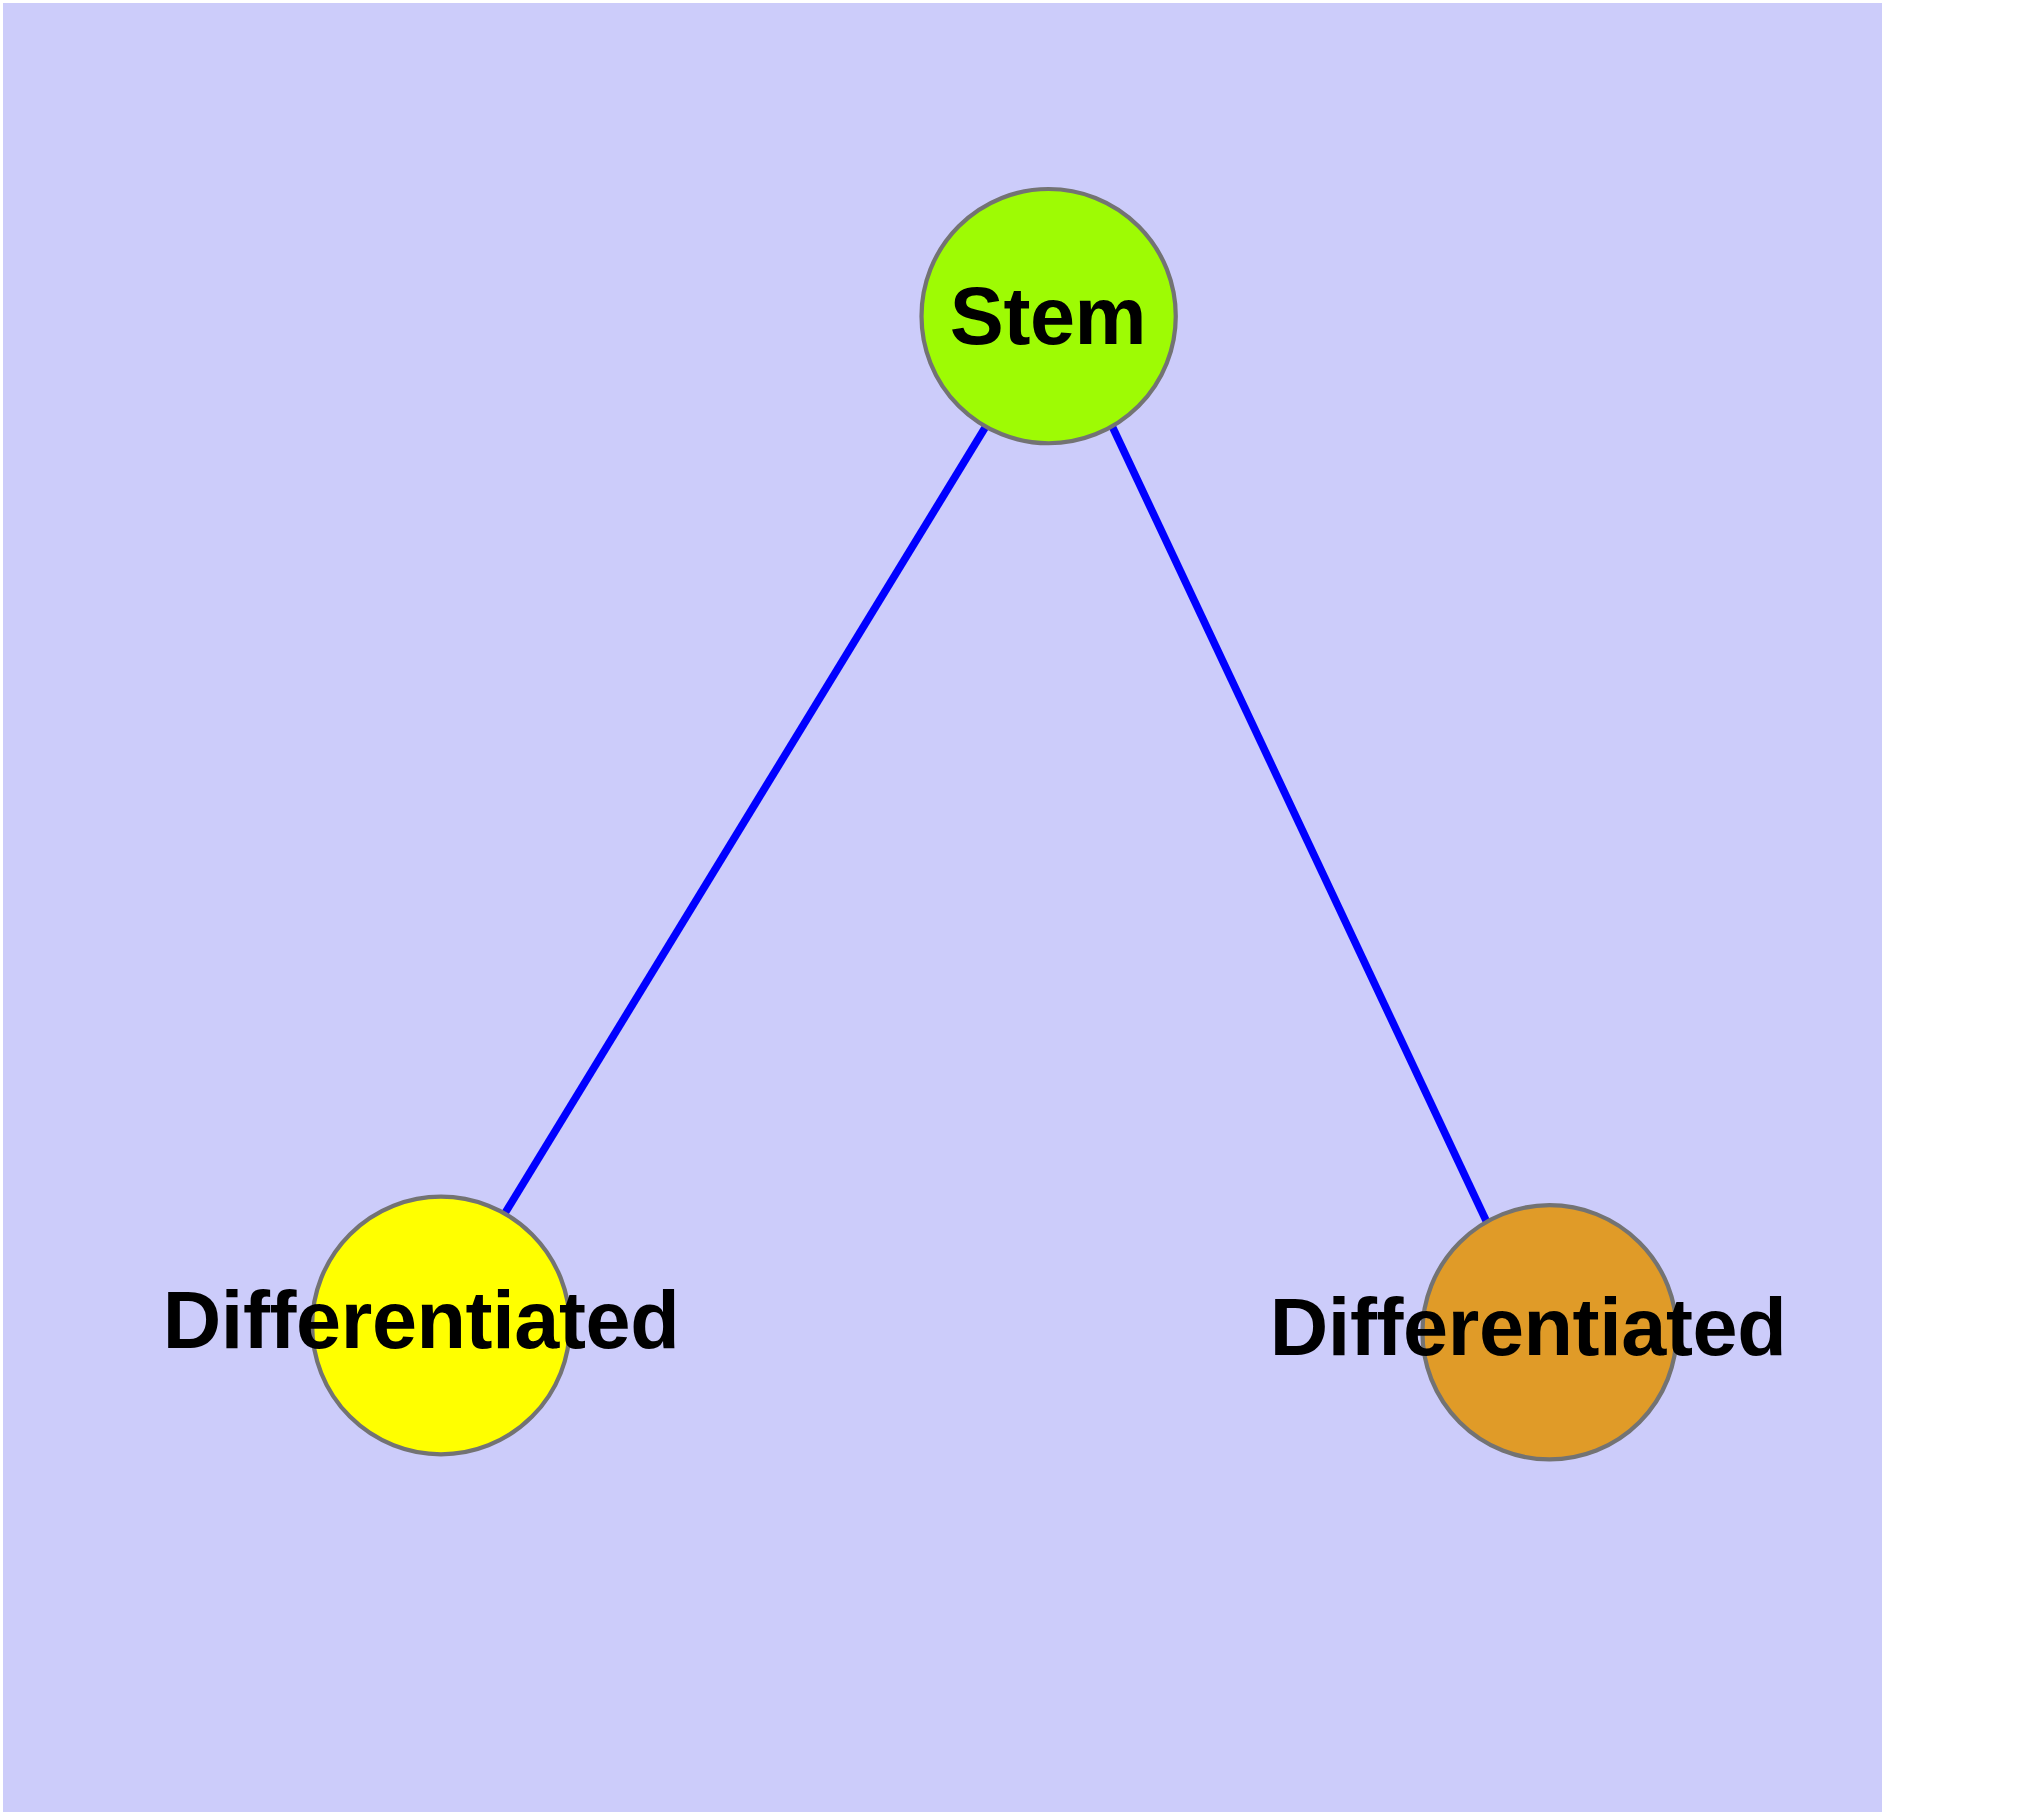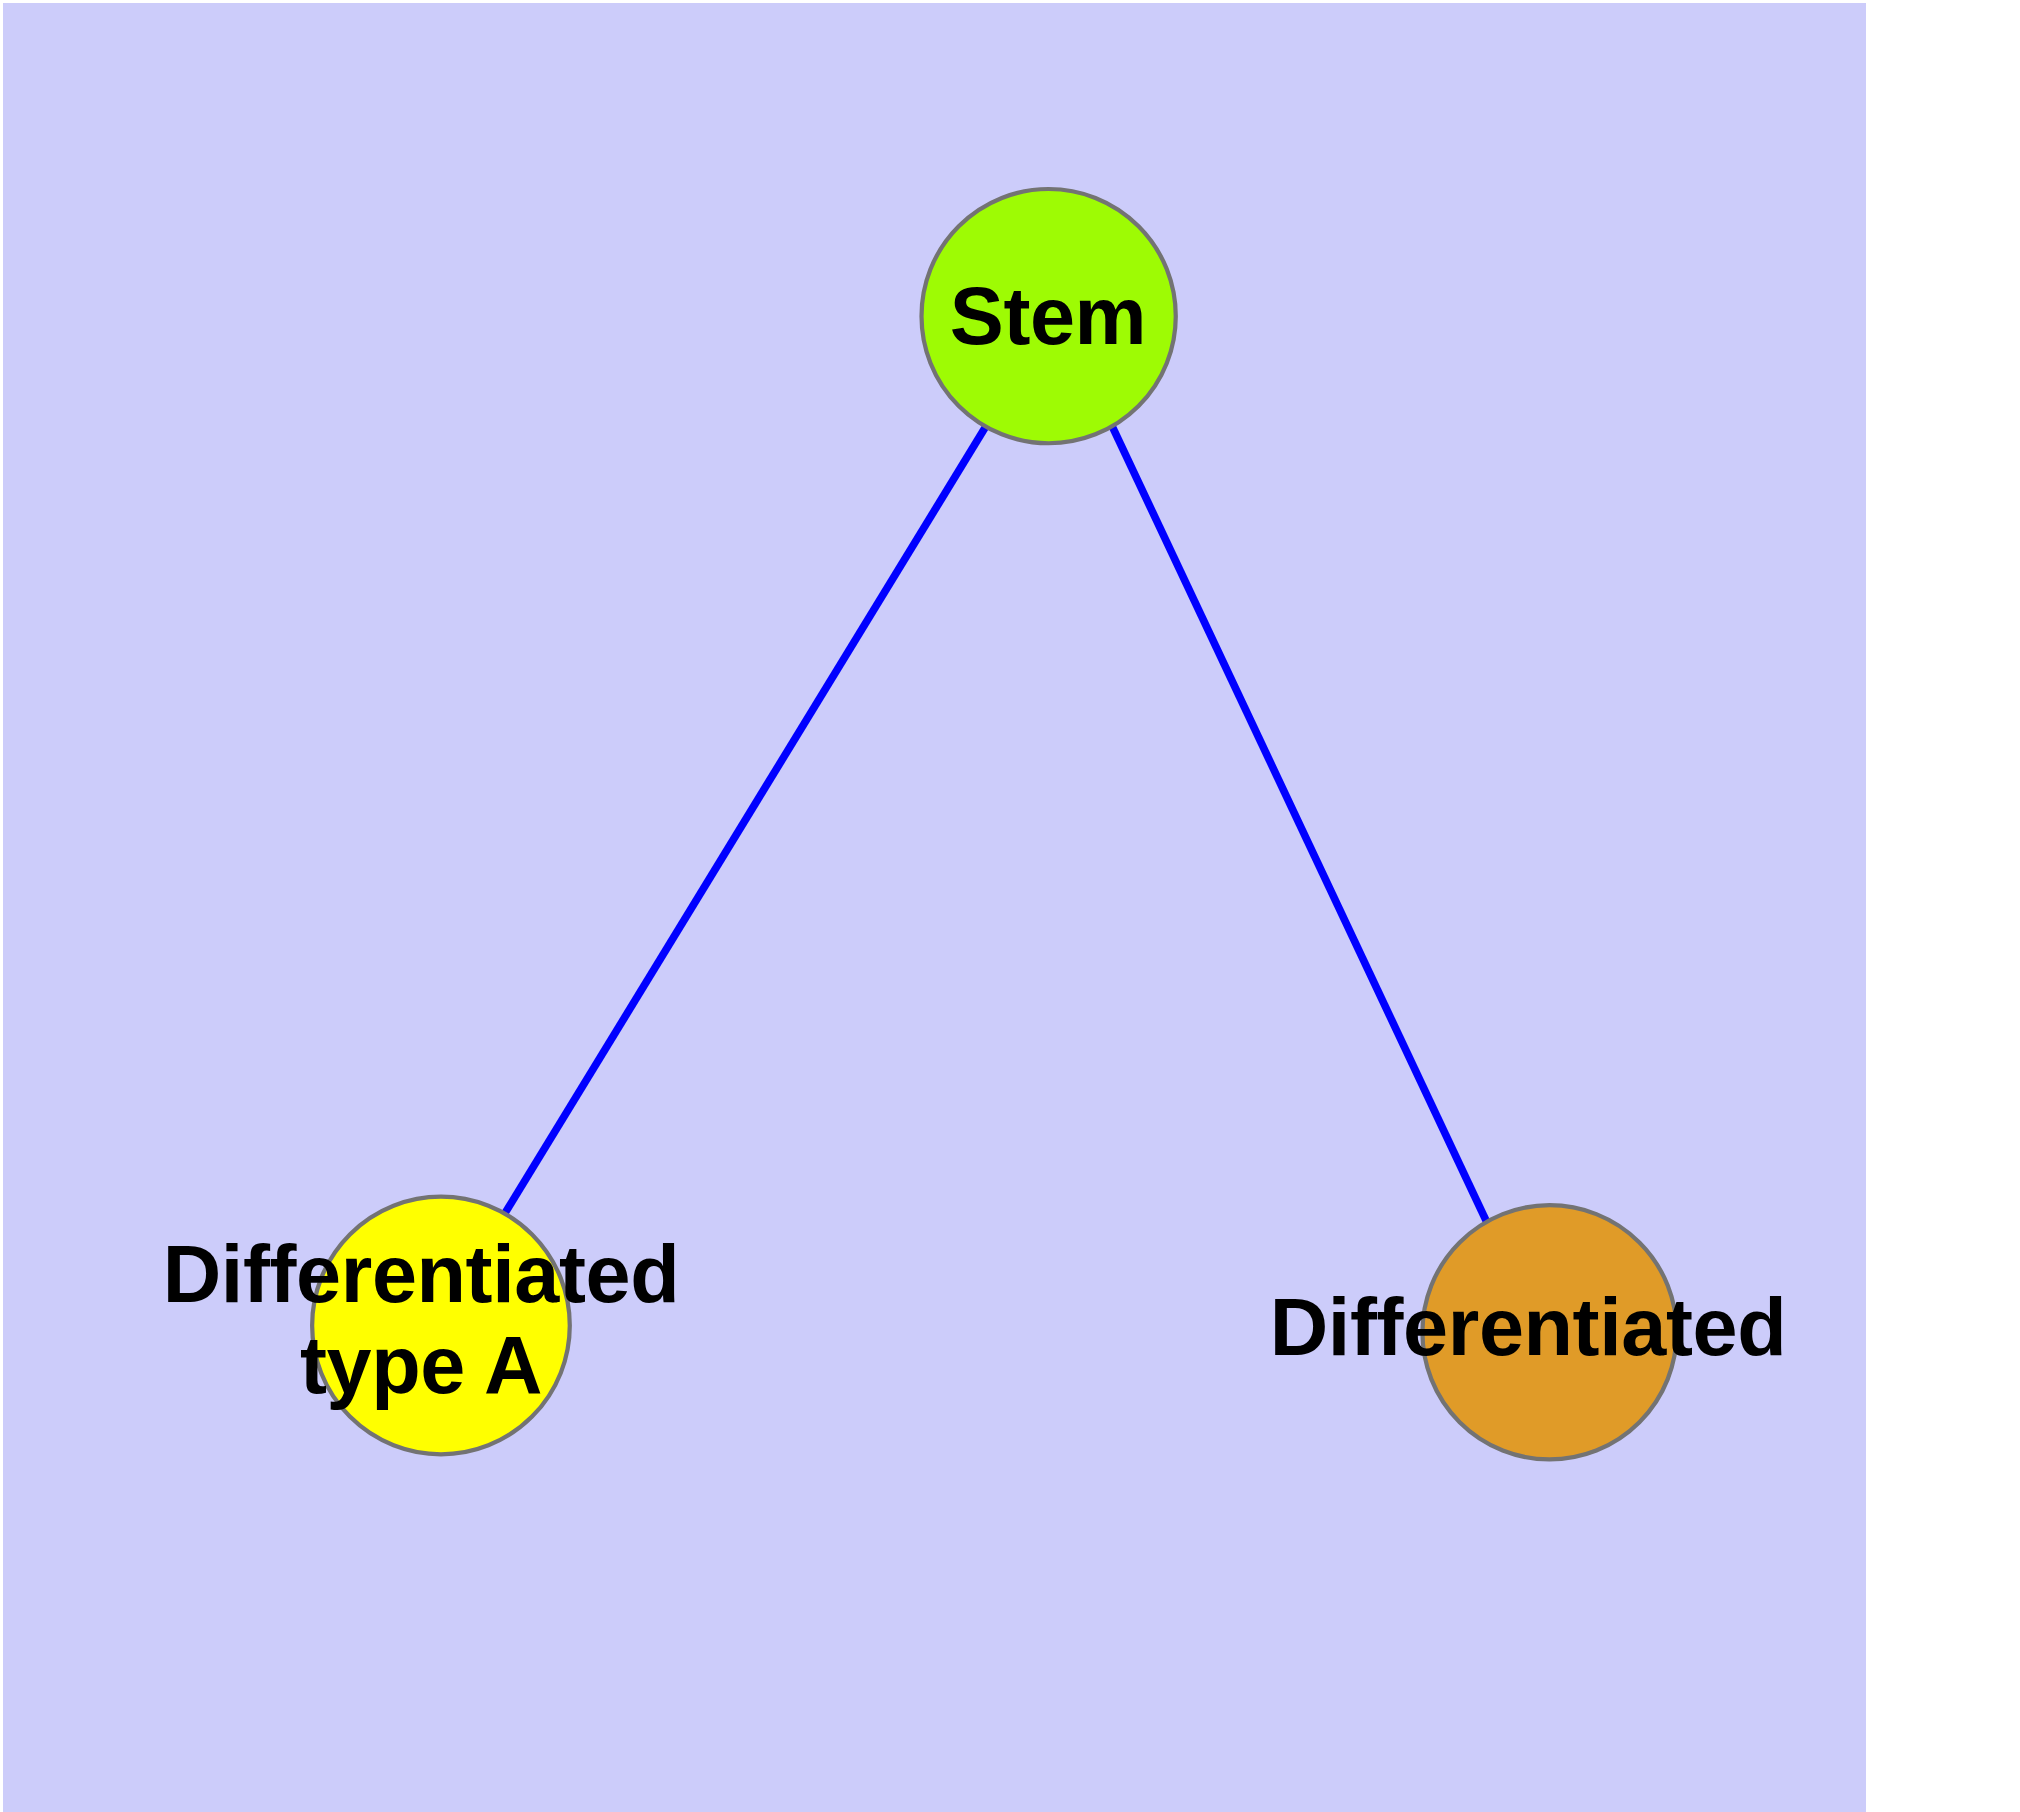--- a/index.html
+++ b/index.html
@@ -8,20 +8,21 @@
     padding: 0;
     background: #ffffff;
   }
   #canvas {
     position: relative;
     width: 1866px;
     height: 1812px;
     background: #ffffff;
     overflow: hidden;
     font-family: "Liberation Sans", "DejaVu Sans", sans-serif;
+    padding-left: 16px;
   }
   #plot-area {
     position: absolute;
     left: 2.5px;
     top: 3.4px;
     width: 2018px;
     height: 1809px;
     background: #ccccfa;
   }
   #graph-svg {
@@ -77,18 +78,18 @@
 
     <g>
       <circle cx="1237" cy="373" r="150" fill="#9efb04" stroke="#737373" stroke-width="5"></circle>
       <circle cx="520" cy="1564" r="152" fill="#ffff00" stroke="#737373" stroke-width="5"></circle>
       <circle cx="1828" cy="1572" r="150" fill="#e09b28" stroke="#737373" stroke-width="5"></circle>
     </g>
   </svg>
 
   <div class="node-label label-stem">Stem</div>
 
-  <div class="node-label label-type-a"><span>Differentiated</span><br><span>type A</span></div>
+  <div class="node-label label-type-a"><span>Differentiated</span><br></div>
 
   <div class="node-label label-type-b"><span>Differentiated</span><br></div>
 
 </div>
 
 
 </body></html>

